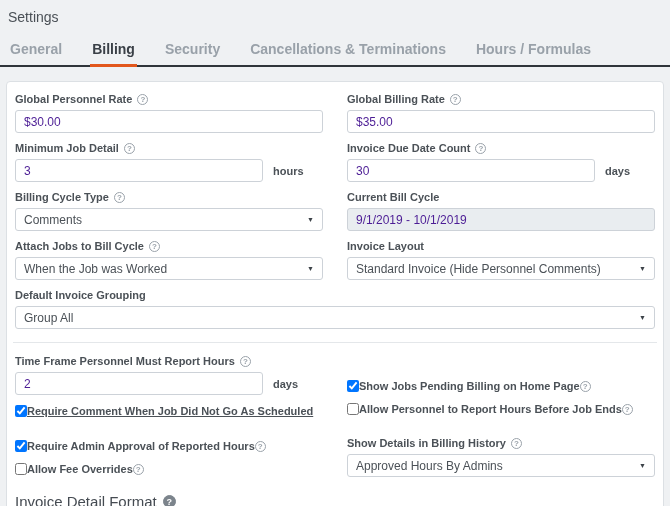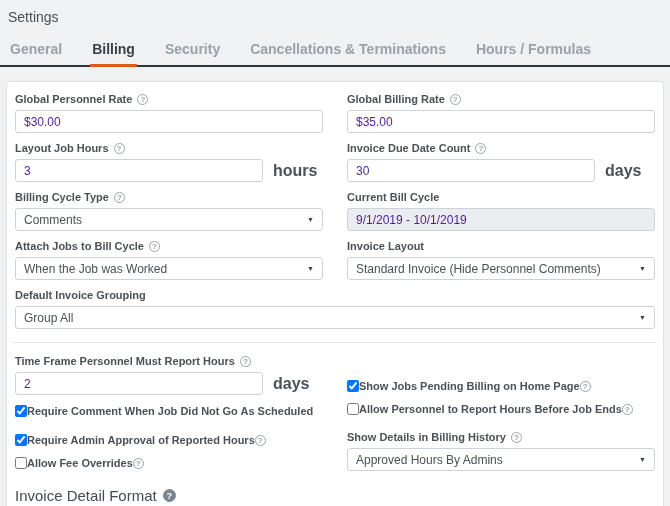--- a/index.html
+++ b/index.html
@@ -52,21 +52,21 @@
   input[type=text] {
     width:100%; height:23px;
     border:1px solid #cdd2d8; border-radius:3px;
     padding:0 8px; font-size:12px; color:#4c1d95;
     font-family:"Liberation Sans", sans-serif;
     background:#fff; outline:none;
   }
   input[type=text].readonly { background:#e9edf0; }
   .with-unit { display:flex; align-items:center; gap:10px; }
   .with-unit input { width:248px; flex:0 0 auto; }
-  .unit { font-size:16px; font-weight:bold; color:#4b5157; }
+  .unit { font-size:11px; font-weight:bold; color:#4b5157; }
   .select {
     height:23px; border:1px solid #cdd2d8; border-radius:3px;
     background:#fff; display:flex; align-items:center;
     padding:0 8px; cursor:pointer;
   }
   .select .sel-text { flex:1; font-size:12px; color:#4b5157; white-space:nowrap; overflow:hidden; }
   .select .caret { font-size:7px; color:#3c4248; flex:0 0 auto; }
   .divider { border:none; border-top:1px solid #e4e7ea; margin:13px -2px 12px -2px; }
   .check-row {
     display:flex; align-items:center; 
@@ -110,21 +110,21 @@
         <span>Global Billing Rate</span>
         <span class="help">?</span>
       </div>
       <input type="text" value="$35.00" style="">
     </div>
   </div>
 
   <div class="row">
     <div class="col">
       <div class="field-label">
-        <span>Layout Job Hours</span>
+        <span>Minimum Job Detail</span>
         <span class="help">?</span>
       </div>
       <div class="with-unit">
         <input type="text" value="3" style="">
         <span class="unit">hours</span>
       </div>
     </div>
     <div class="col">
       <div class="field-label">
         <span>Invoice Due Date Count</span>
@@ -195,21 +195,21 @@
   <div class="row">
     <div class="col">
       <div class="field-label">
         <span>Time Frame Personnel Must Report Hours</span>
         <span class="help">?</span>
       </div>
       <div class="with-unit" style="margin-bottom:10px;">
         <input type="text" value="2" style="">
         <span class="unit">days</span>
       </div>
-      <div class="check-row" style="margin-bottom:0;">
+      <div class="check-row" style="margin-bottom:6px;text-decoration:underline;">
         <input type="checkbox" checked="" style="">
         <span>Require Comment When Job Did Not Go As Scheduled</span>
       </div>
     </div>
     <div class="col mt-offset">
       <div class="check-row">
         <input type="checkbox" checked="" style="">
         <span>Show Jobs Pending Billing on Home Page</span>
         <span class="help">?</span>
       </div>

